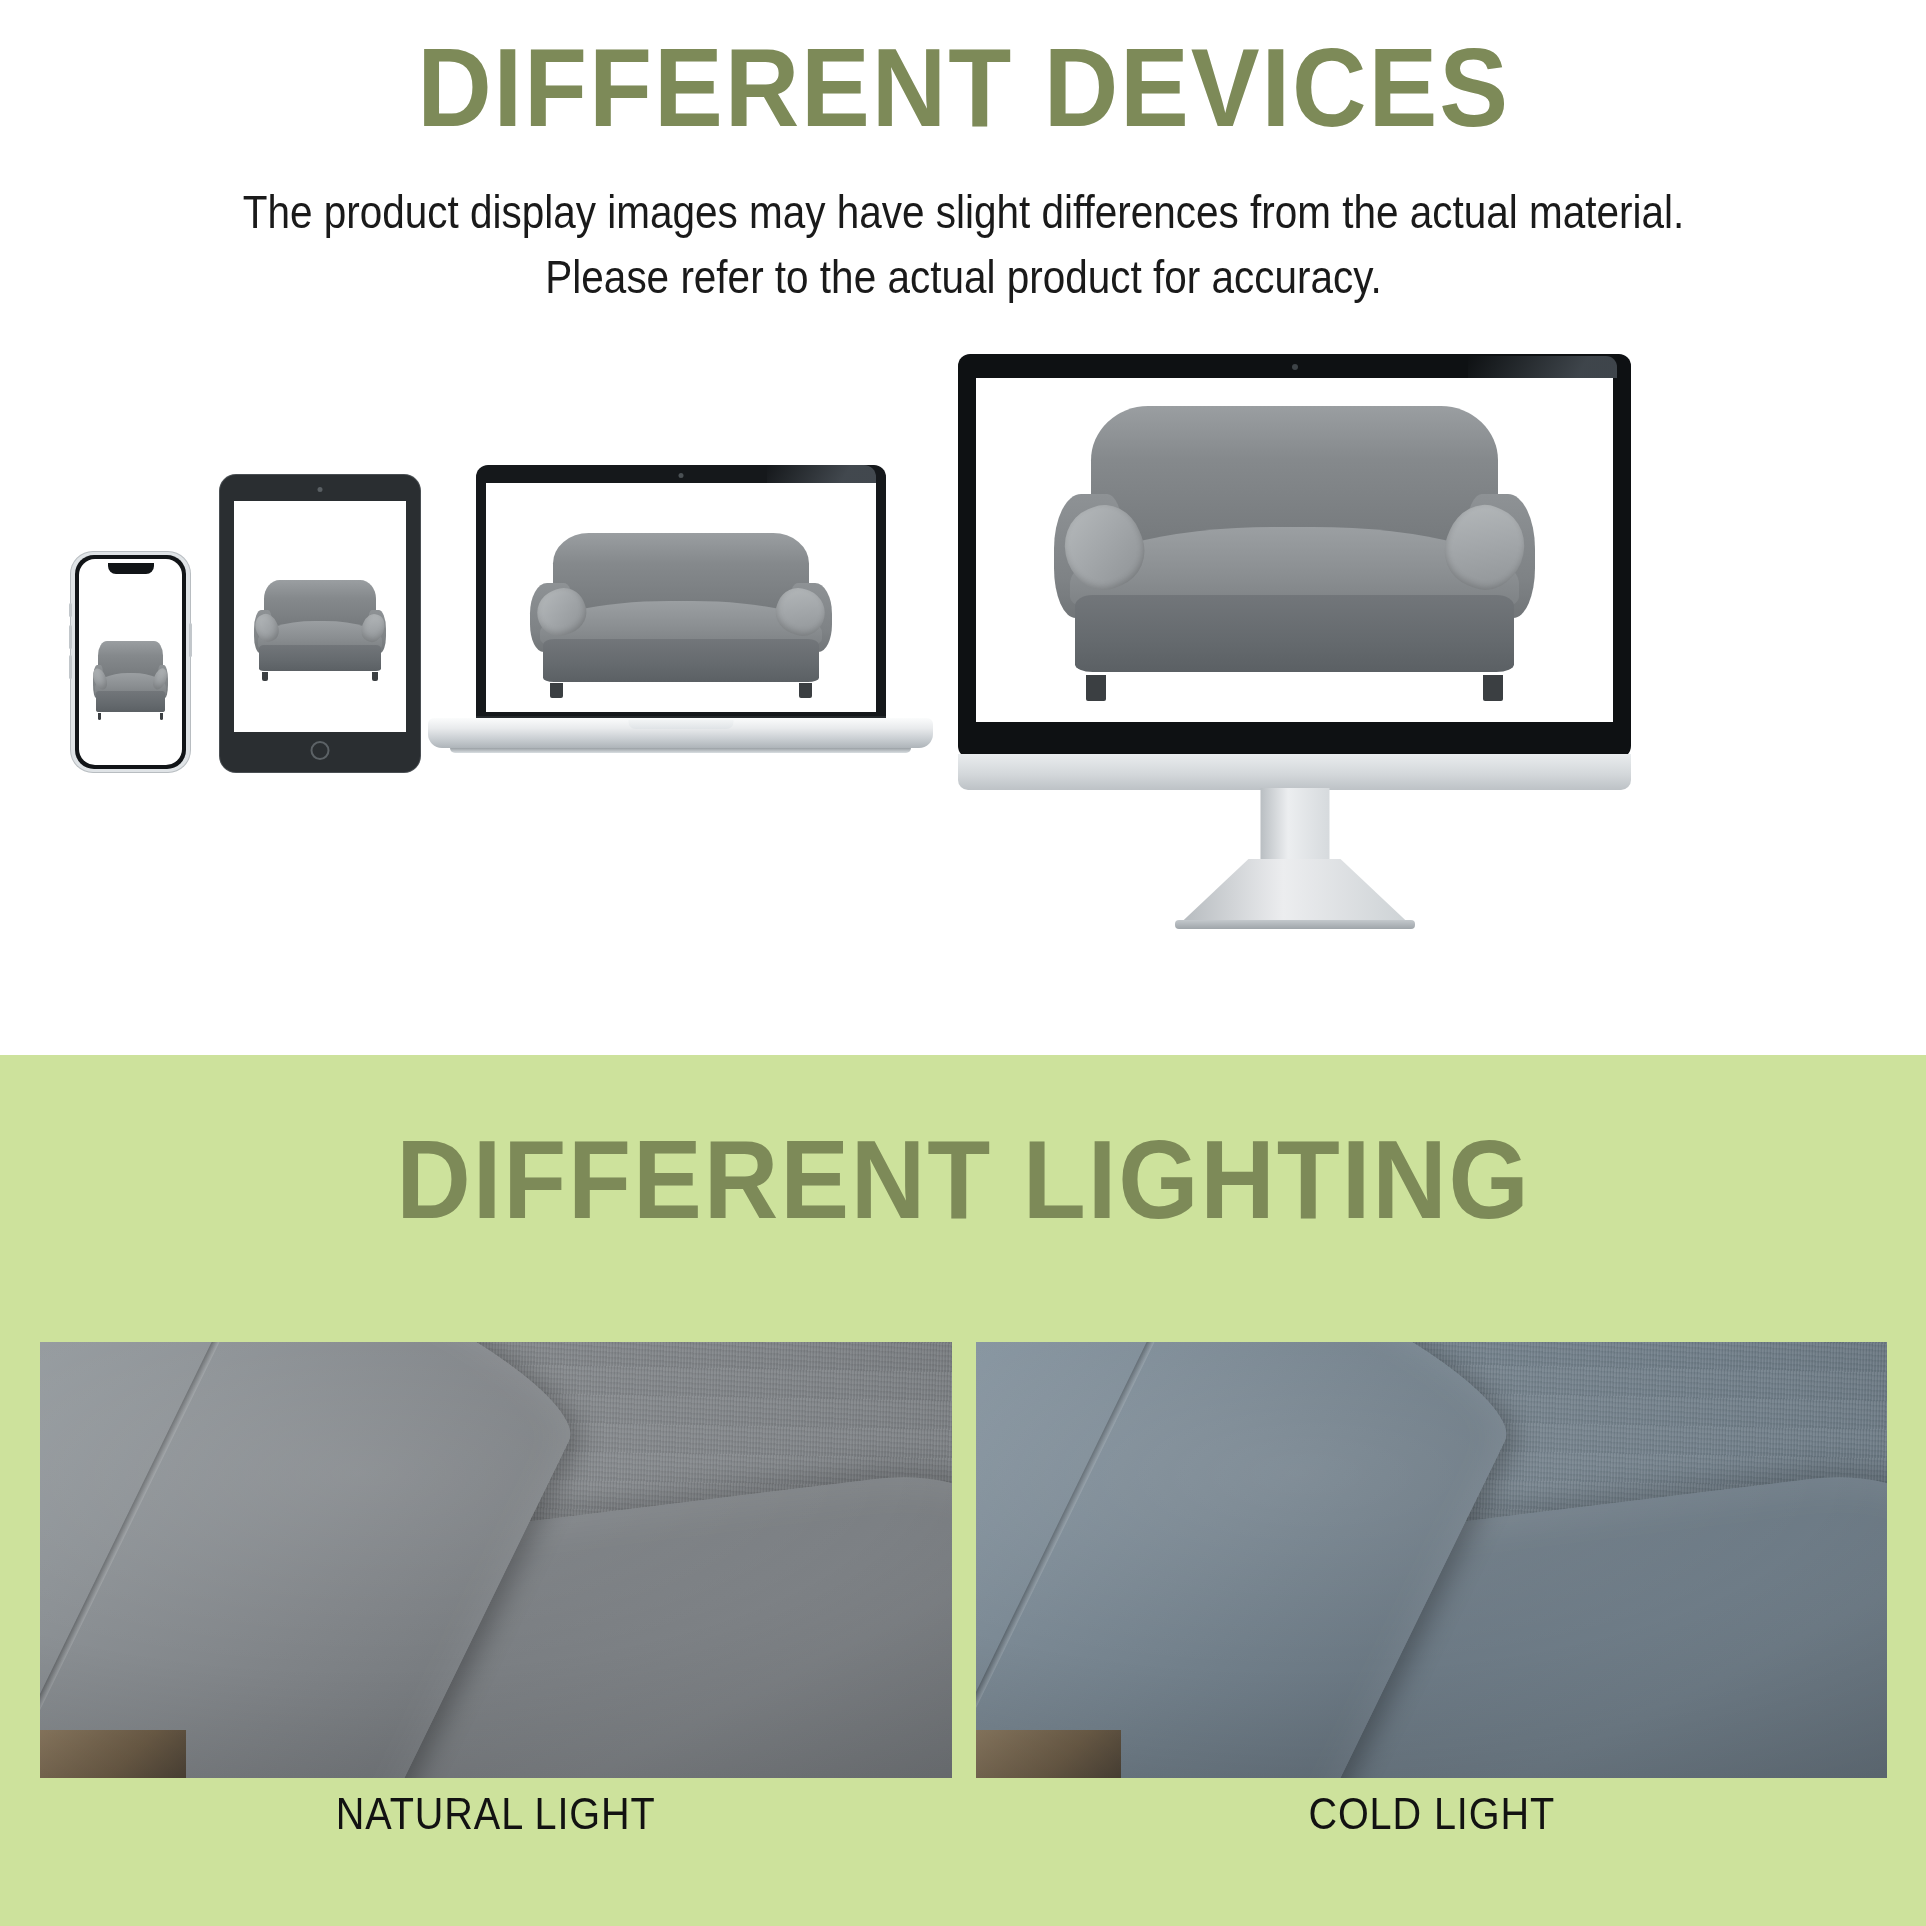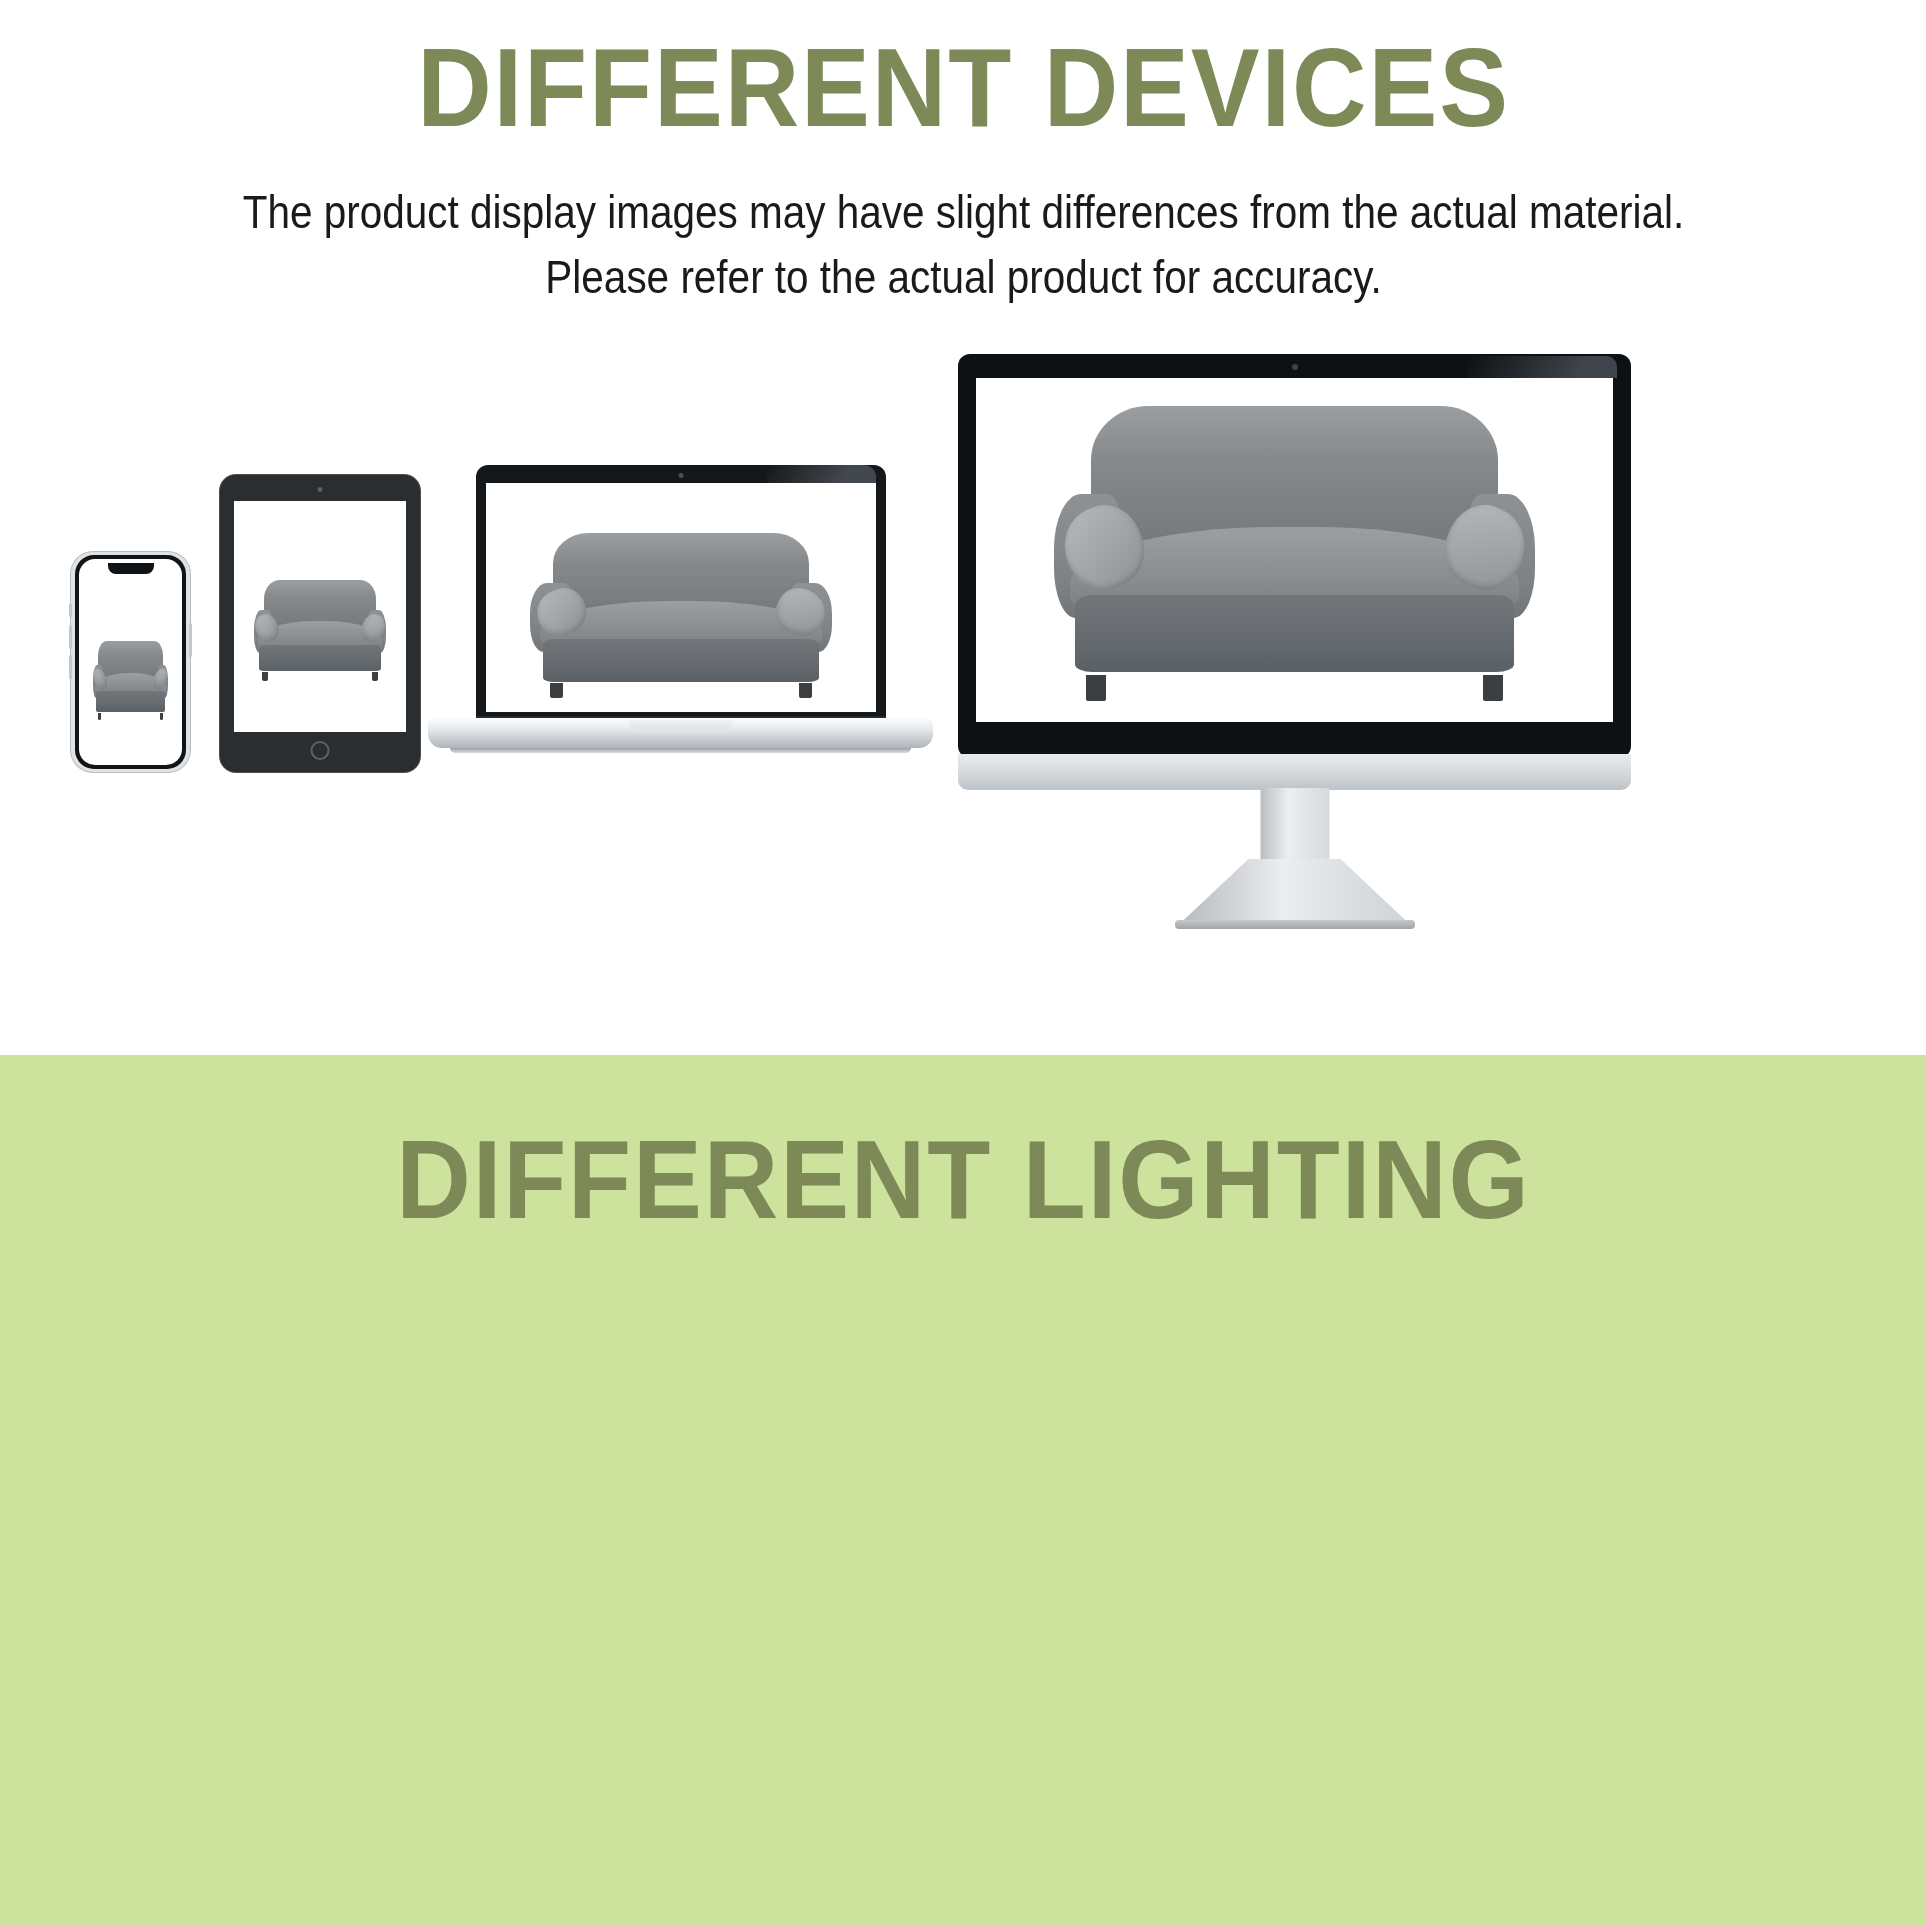--- a/index.html
+++ b/index.html
@@ -391,21 +391,43 @@
 
     </div>
   </section>
 
   <section class="lighting-section" style="background: rgb(205, 226, 156);">
 
     <h1 class="lighting-title" style="color: rgb(125, 138, 88);">DIFFERENT LIGHTING</h1>
 
     <div class="swatch-row">
 
-
-
+      <div class="swatch-cell">
+        <div class="swatch" style="background: rgb(127, 131, 135);">
+          <div class="fab"></div>
+          <div class="cushion" style="background: linear-gradient(160deg, rgb(116, 120, 124) 0%, rgb(127, 131, 135) 55%, rgb(116, 120, 124) 100%);"></div>
+          <div class="bolster" style="background: linear-gradient(100deg, rgb(154, 160, 164) 0%, rgb(127, 131, 135) 70%, rgb(116, 120, 124) 100%);"></div>
+          <div class="seam"></div>
+          <div class="corner"></div>
+          <div class="vig"></div>
+        </div>
+        <div class="swatch-label">NATURAL LIGHT</div>
+      </div>
+
+
+      <div class="swatch-cell">
+        <div class="swatch" style="background: rgb(112, 126, 137);">
+          <div class="fab"></div>
+          <div class="cushion" style="background: linear-gradient(160deg, rgb(102, 115, 126) 0%, rgb(112, 126, 137) 55%, rgb(102, 115, 126) 100%);"></div>
+          <div class="bolster" style="background: linear-gradient(100deg, rgb(140, 154, 165) 0%, rgb(112, 126, 137) 70%, rgb(102, 115, 126) 100%);"></div>
+          <div class="seam"></div>
+          <div class="corner"></div>
+          <div class="vig"></div>
+        </div>
+        <div class="swatch-label">COLD LIGHT</div>
+      </div>
 
 
     </div>
   </section>
 
 </div>
 
 
 </body></html>

